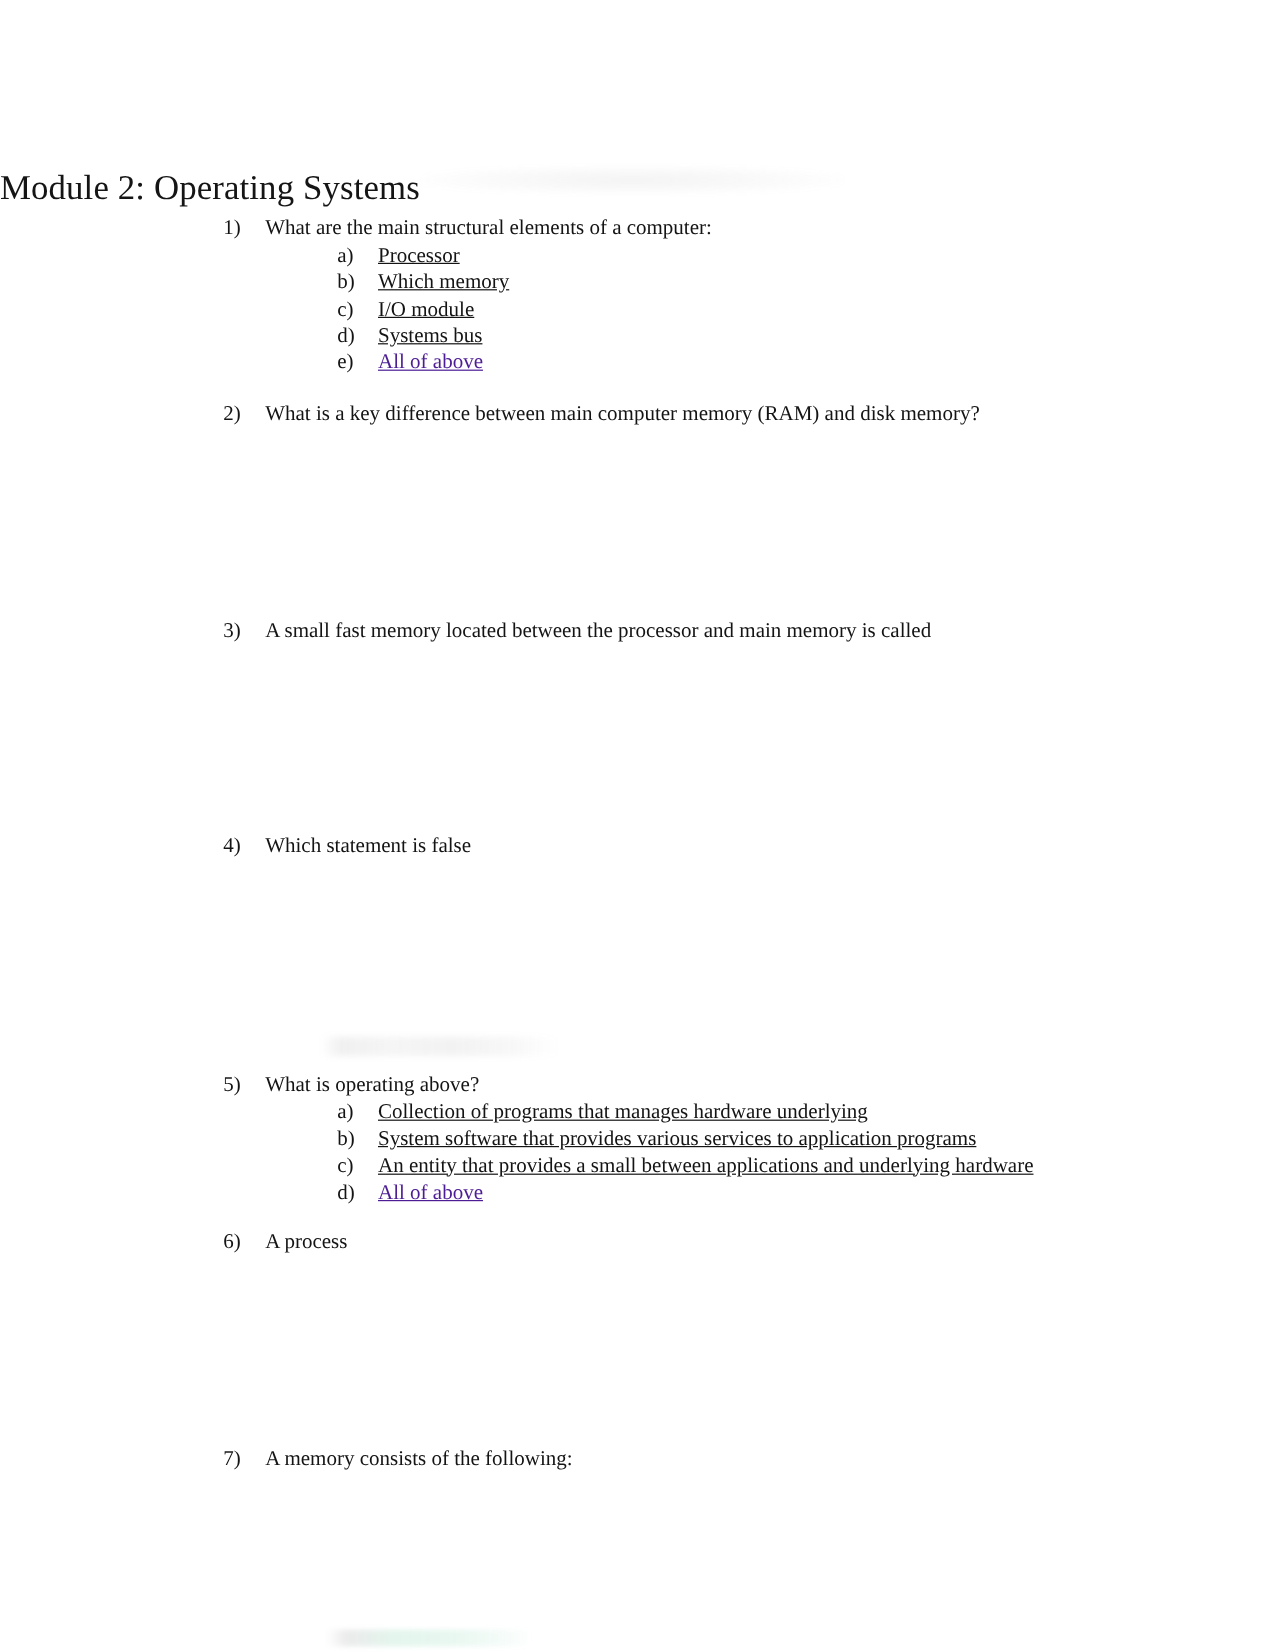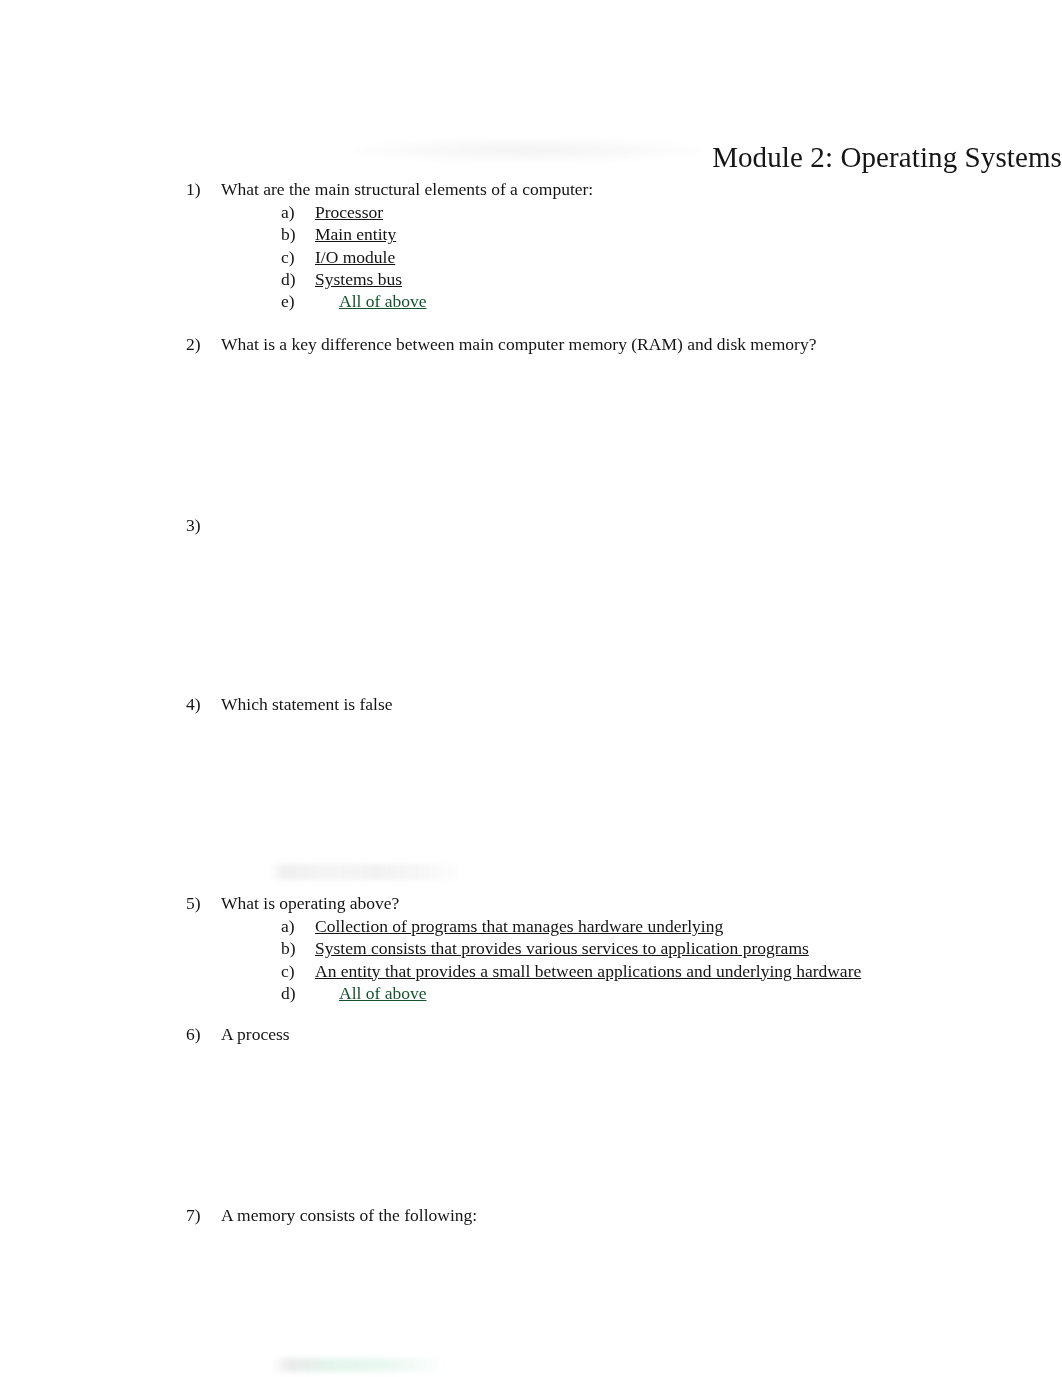--- a/index.html
+++ b/index.html
@@ -25,21 +25,21 @@
     height: 1377px;
     background: #ffffff;
   }
 
   
   .doc-title {
     position: absolute;
     left: 0;
     top: 120px;
     width: 1062px;
-    text-align: right;
+    text-align: left;
     font-size: 29px;
     line-height: 36px;
     font-weight: normal;
     letter-spacing: 0.1px;
     color: #151515;
     white-space: nowrap;
   }
 
   
   .title-halo {
@@ -91,21 +91,21 @@
     top: 0;
     width: 28px;
     text-align: left;
   }
   .opt-text {
     position: absolute;
     left: 315px;
     top: 0;
     text-decoration: underline;
   }
-  .opt-row.answer .opt-text { color: #14532d; margin-left: 24px; }
+  .opt-row.answer .opt-text { color: #4c1d95; }
 
   
   .ghost {
     position: absolute;
     pointer-events: none;
   }
   .ghost-grey {
     left: 268px;
     top: 864px;
     width: 198px;
@@ -148,21 +148,21 @@
         <div class="q-row" style="height: 23px;">
           <span class="q-num">1)</span>
           <span class="q-text">What are the main structural elements of a computer:</span>
         </div>
         <div class="opt-row">
           <span class="opt-let">a)</span>
           <span class="opt-text">Processor</span>
         </div>
         <div class="opt-row">
           <span class="opt-let">b)</span>
-          <span class="opt-text">Main entity</span>
+          <span class="opt-text">Which memory</span>
         </div>
         <div class="opt-row">
           <span class="opt-let">c)</span>
           <span class="opt-text">I/O module</span>
         </div>
         <div class="opt-row">
           <span class="opt-let">d)</span>
           <span class="opt-text">Systems bus</span>
         </div>
         <div class="opt-row answer">
@@ -172,40 +172,41 @@
       </div>
       <div class="q-block" style="top: 333px;">
         <div class="q-row" style="height: 23px;">
           <span class="q-num">2)</span>
           <span class="q-text">What is a key difference between main computer memory (RAM) and disk memory?</span>
         </div>
       </div>
       <div class="q-block" style="top: 514px;">
         <div class="q-row" style="height: 23px;">
           <span class="q-num">3)</span>
+          <span class="q-text">A small fast memory located between the processor and main memory is called</span>
         </div>
       </div>
       <div class="q-block" style="top: 693px;">
         <div class="q-row" style="height: 23px;">
           <span class="q-num">4)</span>
           <span class="q-text">Which statement is false</span>
         </div>
       </div>
       <div class="q-block" style="top: 892px;">
         <div class="q-row" style="height: 23px;">
           <span class="q-num">5)</span>
           <span class="q-text">What is operating above?</span>
         </div>
         <div class="opt-row">
           <span class="opt-let">a)</span>
           <span class="opt-text">Collection of programs that manages hardware underlying</span>
         </div>
         <div class="opt-row">
           <span class="opt-let">b)</span>
-          <span class="opt-text">System consists that provides various services to application programs</span>
+          <span class="opt-text">System software that provides various services to application programs</span>
         </div>
         <div class="opt-row">
           <span class="opt-let">c)</span>
           <span class="opt-text">An entity that provides a small between applications and underlying hardware</span>
         </div>
         <div class="opt-row answer">
           <span class="opt-let">d)</span>
           <span class="opt-text">All of above</span>
         </div>
       </div>

